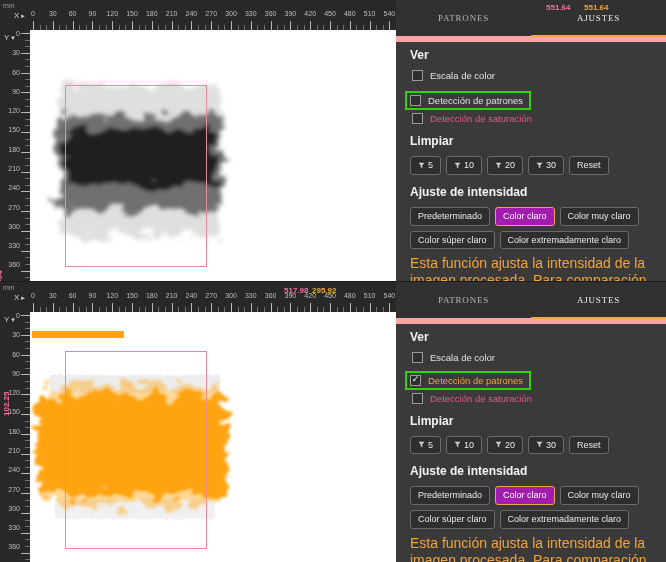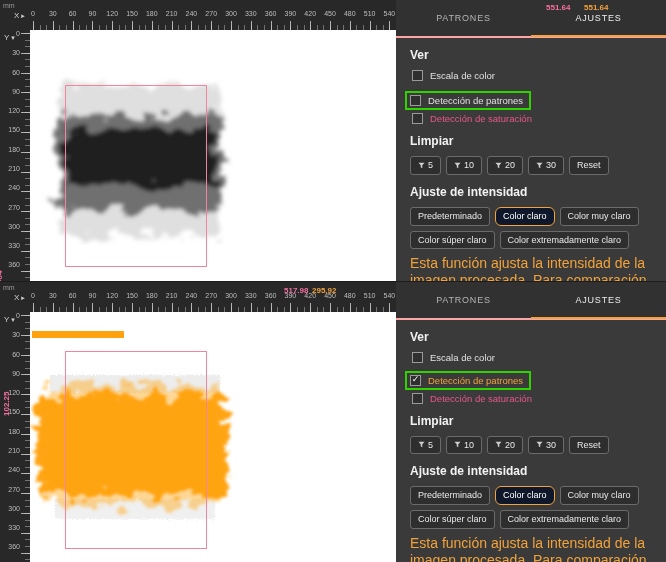--- a/index.html
+++ b/index.html
@@ -37,41 +37,41 @@
   .side-label{position:absolute;font-size:8px;font-weight:bold;transform:rotate(-90deg);
     transform-origin:left bottom;white-space:nowrap;z-index:6;}
   .side-label.pink{color:#f56fa1;} .side-label.orange{color:#f2a33c;}
 
   .pink-rect{position:absolute;border:1px solid #f2859e;z-index:3;}
   .blob{position:absolute;z-index:2;}
   .orange-bar{position:absolute;left:2px;top:19px;width:92px;height:7px;background:#ffa20d;filter:blur(.4px);z-index:2;}
 
   
   .panel{position:absolute;left:396px;top:0;width:270px;height:281px;background:#3a3a3a;z-index:1;}
-  .tabbar{position:absolute;top:0;left:0;right:0;height:36px;background:#313131;display:flex;border-bottom:2px solid #fca5a5;}
+  .tabbar{position:absolute;top:0;left:0;right:0;height:36px;background:#313131;display:flex;border-bottom:6px solid #fca5a5;font-family:Liberation Serif, serif;}
   .tab{flex:1;display:flex;align-items:center;justify-content:center;font-size:9px;letter-spacing:.8px;
     color:#b5b5b5;position:relative;cursor:pointer;}
   .tab.active{color:#ededed;}
   .tab.active::after{content:'';position:absolute;left:0;right:0;bottom:-1px;height:2px;background:#f2a33c;}
   .pcontent{position:absolute;top:36px;left:0;right:0;bottom:0;padding:12px 12px 0 14px;box-sizing:border-box;overflow:hidden;}
   .sec{font-size:12px;color:#f2f2f2;font-weight:bold;margin:0 0 8px 0;}
   .sec.later{margin-top:10px;}
   .opt-row{display:flex;align-items:center;gap:7px;margin:0 0 5px 2px;}
   .checkbox{width:9px;height:9px;border:1px solid #9a9a9a;background:#2f2f2f;display:flex;align-items:center;
     justify-content:center;flex:none;cursor:pointer;}
   .check{color:#ffffff;font-size:9px;line-height:1;margin-top:-1px;}
   .opt-label{font-size:9.5px;color:#e0e0e0;}
   .opt-label.pink{color:#e9578c;}
   .opt-label.orange-label{color:#f2a33c;}
   .green-box{display:inline-block;border:2px solid #2fd400;padding:2px 6px 2px 3px;margin:0 0 3px -5px;}
   .green-box .opt-row{margin:0;}
   .btn-row{display:flex;gap:5px;margin:0 0 5px 0;flex-wrap:wrap;}
   .btn{display:inline-flex;align-items:center;gap:3px;background:#2e2e2e;border:1px solid #6b6b6b;border-radius:3px;
     color:#e8e8e8;font-size:9px;padding:3px 7px;font-family:inherit;cursor:pointer;line-height:1.2;}
-  .btn.active{background:#0f172a;border-color:#f2a33c;color:#ffffff;border-radius:6px;}
+  .btn.active{background:#a21caf;border-color:#f2a33c;color:#ffffff;}
   .warning{font-size:14px;line-height:1.2;color:#f2a33c;margin:6px 0 0 0;}
 </style>
 </head>
 <body>
 
 <div class="app">
 
   <section class="half" id="half-top">
     <div class="viewer">
       <div class="canvas">

